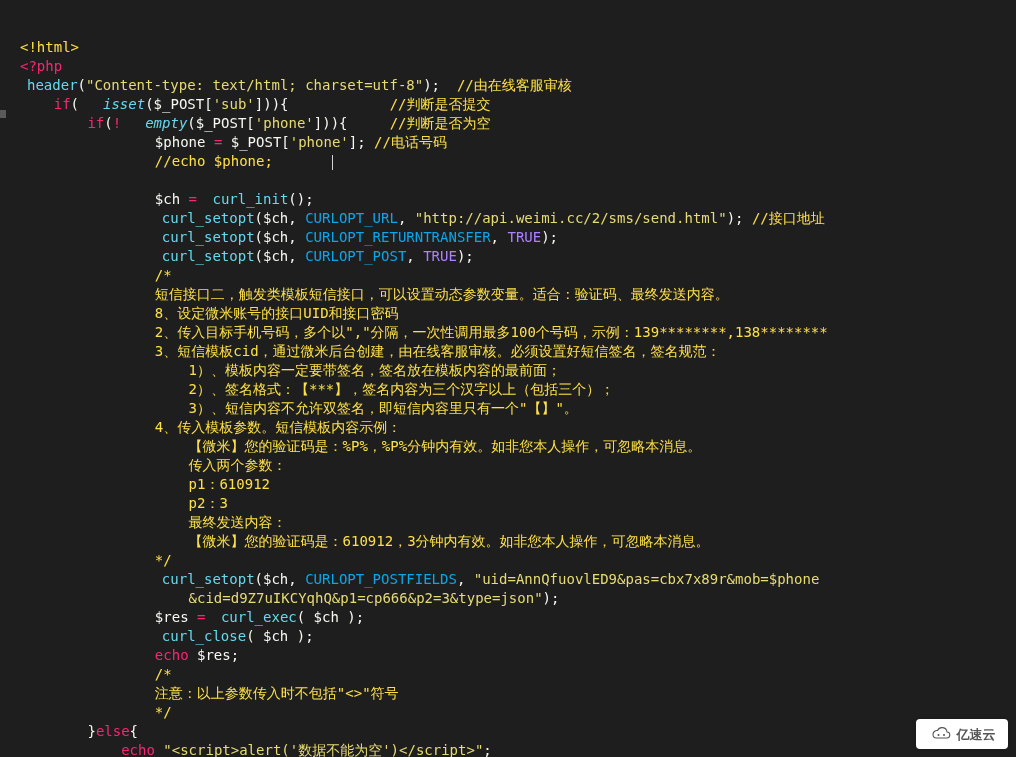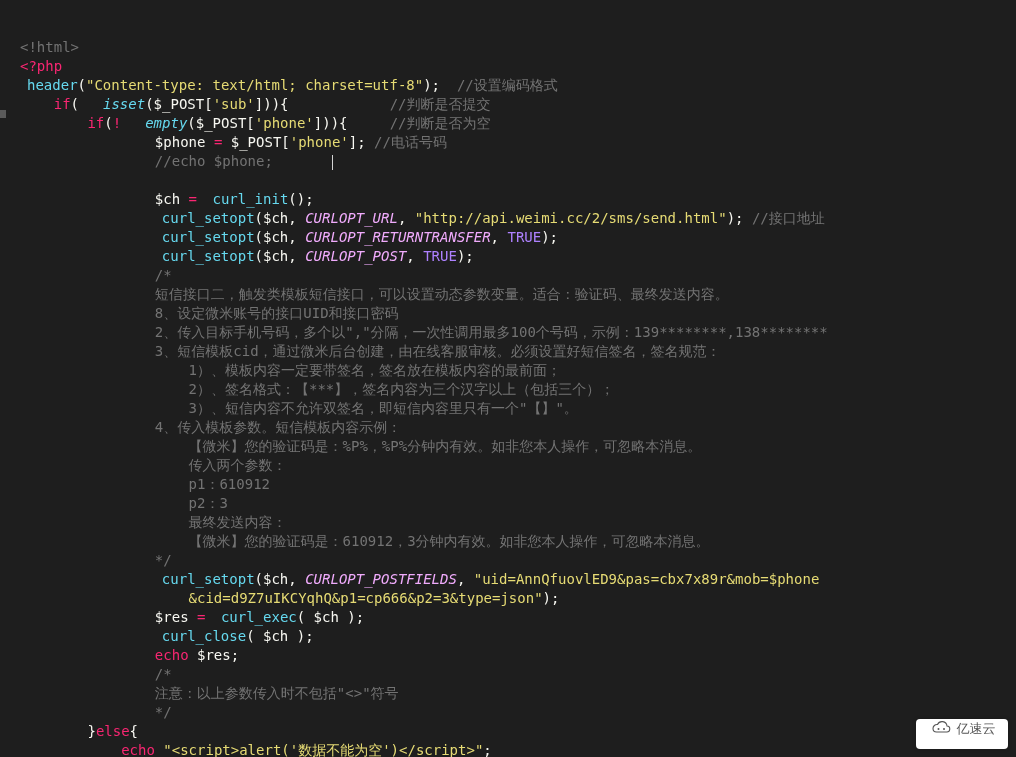--- a/index.html
+++ b/index.html
@@ -34,55 +34,55 @@
     background: #d4d4d4;
     vertical-align: middle;
   }
   
   .kw    { color: #f92672; }          
   .kw2   { color: #66d9ef; font-style: italic; margin-left: 24px; } 
   .neg   { color: #f92672; }
   .fn    { color: #66d9ef; margin-left: 7px; }          
   .var   { color: #f8f8f2; }          
   .str   { color: #e6db74; }          
-  .const2{ color: #f0abfc; font-style: italic; } 
-  .cm    { color: #737373; }          
+  .const2{ color: #0ea5e9; } 
+  .cm    { color: #fde047; }          
   .pn    { color: #f8f8f2; }          
   .op    { color: #f92672; }          
   .php   { color: #f92672; }          
   .true  { color: #ae81ff; }
 
   .watermark {
     position: fixed;
     right: 8px;
     bottom: 8px;
     width: 92px;
     height: 30px;
     background: #ffffff;
     border-radius: 4px;
     display: flex;
-    align-items: flex-start;
+    align-items: center;
     justify-content: center;
     gap: 4px;
     font-family: sans-serif;
     color: #555;
     font-size: 13px;
-    font-weight: 400;
+    font-weight: 700;
     box-shadow: 0 0 4px rgba(0,0,0,0.2);
   }
   .watermark svg { width: 24px; height: 18px; }
 </style>
 </head>
 <body>
 
 <div class="editor">
 <div class="marker"></div>
 <span class="cm">&lt;!html&gt;</span>
 <span class="php">&lt;?php</span>
-<span class="fn">header</span><span class="pn">(</span><span class="str">"Content-type: text/html; charset=utf-8"</span><span class="pn">);  </span><span class="cm">//设置编码格式</span>
+<span class="fn">header</span><span class="pn">(</span><span class="str">"Content-type: text/html; charset=utf-8"</span><span class="pn">);  </span><span class="cm">//由在线客服审核</span>
     <span class="kw">if</span><span class="pn">(</span><span class="kw2">isset</span><span class="pn">(</span><span class="var">$_POST</span><span class="pn">[</span><span class="str">'sub'</span><span class="pn">])){            </span><span class="cm">//判断是否提交</span>
         <span class="kw">if</span><span class="pn">(</span><span class="neg">!</span><span class="kw2">empty</span><span class="pn">(</span><span class="var">$_POST</span><span class="pn">[</span><span class="str">'phone'</span><span class="pn">])){     </span><span class="cm">//判断是否为空</span>
                 <span class="var">$phone</span> <span class="op">=</span> <span class="var">$_POST</span><span class="pn">[</span><span class="str">'phone'</span><span class="pn">]; </span><span class="cm">//电话号码</span>
                 <span class="cm">//echo $phone;</span>       <span class="cursor"></span>
 
                 <span class="var">$ch</span> <span class="op">=</span> <span class="fn">curl_init</span><span class="pn">();</span>
                 <span class="fn">curl_setopt</span><span class="pn">(</span><span class="var">$ch</span><span class="pn">, </span><span class="const2">CURLOPT_URL</span><span class="pn">, </span><span class="str">"http://api.weimi.cc/2/sms/send.html"</span><span class="pn">); </span><span class="cm">//接口地址</span>
                 <span class="fn">curl_setopt</span><span class="pn">(</span><span class="var">$ch</span><span class="pn">, </span><span class="const2">CURLOPT_RETURNTRANSFER</span><span class="pn">, </span><span class="true">TRUE</span><span class="pn">);</span>
                 <span class="fn">curl_setopt</span><span class="pn">(</span><span class="var">$ch</span><span class="pn">, </span><span class="const2">CURLOPT_POST</span><span class="pn">, </span><span class="true">TRUE</span><span class="pn">);</span>
                 <span class="cm">/*</span>

